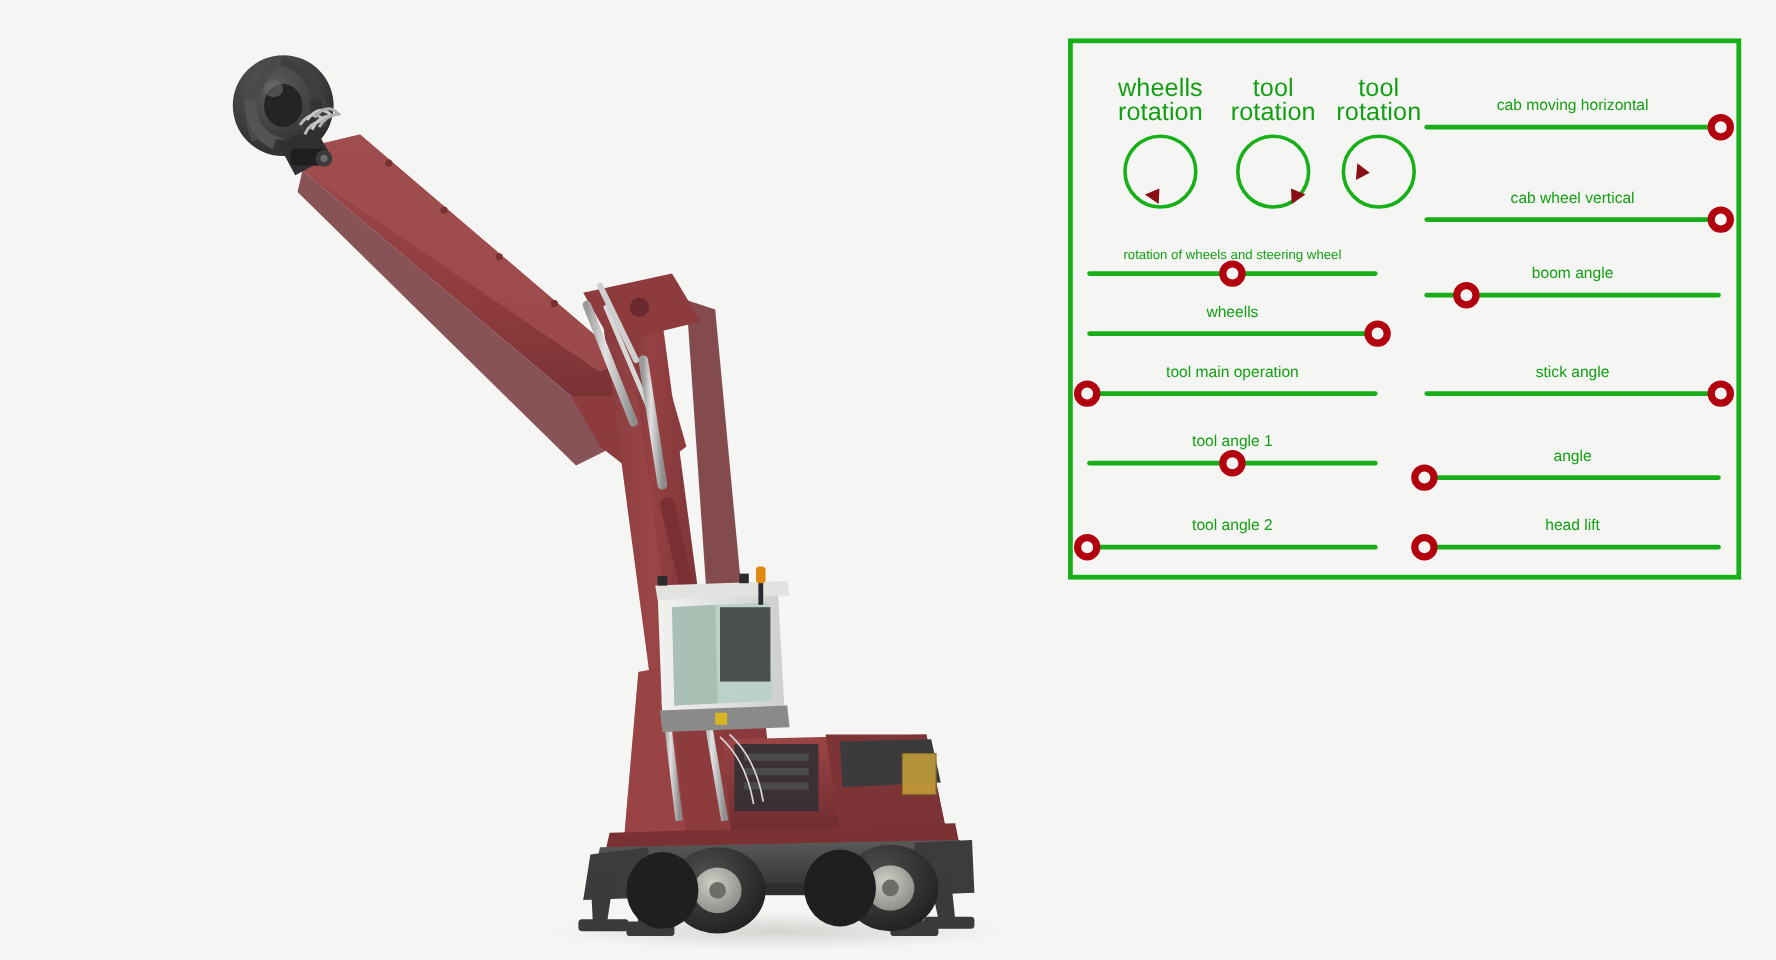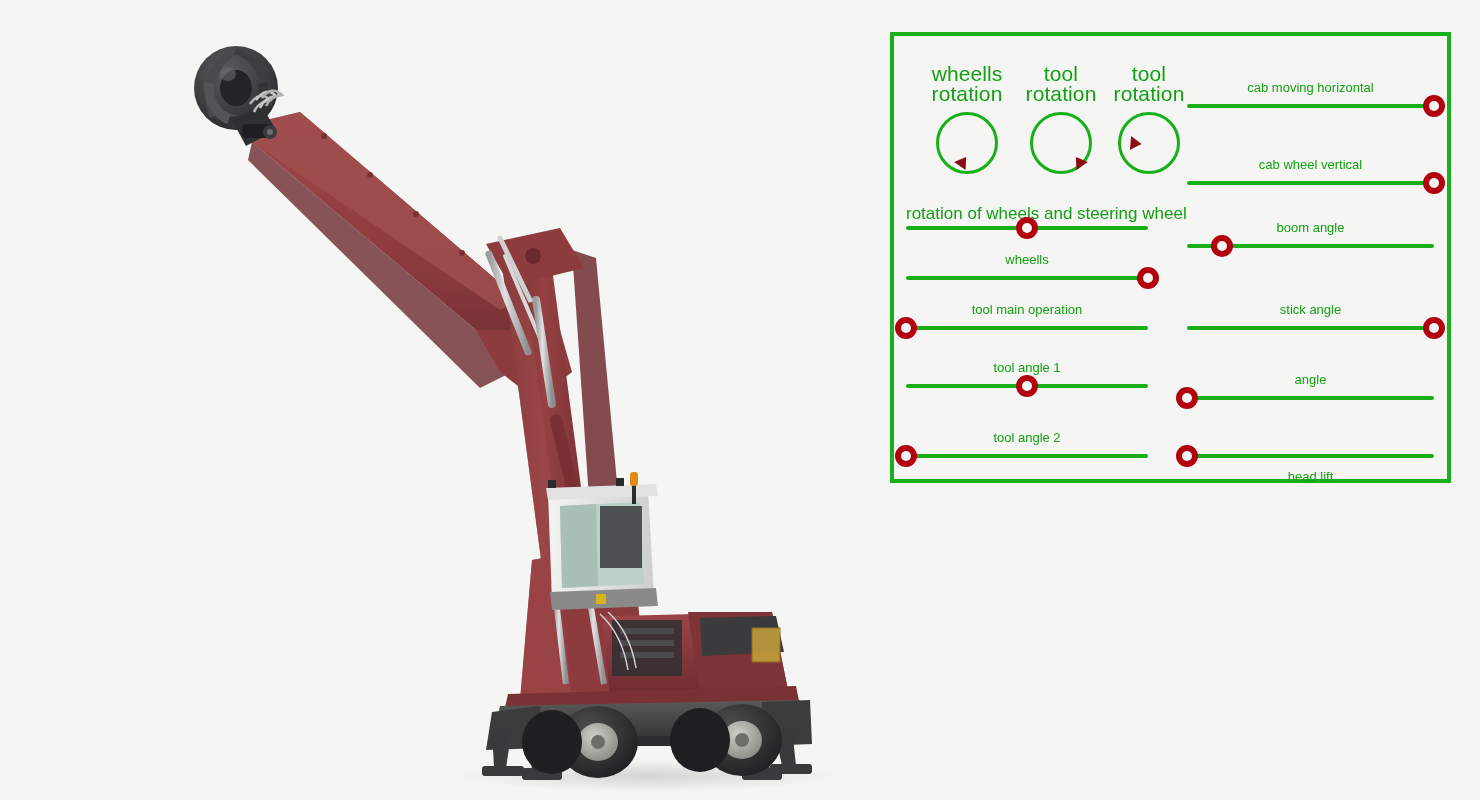--- a/index.html
+++ b/index.html
@@ -33,21 +33,21 @@
   }
   .dial-ptr{position:absolute;width:0;height:0;
     border-left:7px solid transparent;border-right:7px solid transparent;
     border-bottom:11px solid #8a0f14;}
 
   .slider{position:absolute;}
   .slider-label{
     position:absolute;left:0;width:100%;text-align:center;
     color:#14a014;font-size:13px;line-height:21px;white-space:nowrap;
   }
-  .slider-label.small{font-size:17px;}
+  .slider-label.small{font-size:11px;}
   .slider-track{
     position:absolute;left:0;top:0;width:100%;height:4px;
     background:#17ae17;border-radius:2px;
   }
   .slider-handle{
     position:absolute;top:-9px;width:22px;height:22px;
     border:6px solid #b3000e;border-radius:50%;
     background:#f5f5f3;box-sizing:border-box;margin-left:-11px;
   }
 </style>
@@ -308,19 +308,19 @@
         <div class="slider-label" style="top: -27px;">stick angle</div>
         <div class="slider-track"></div>
         <div class="slider-handle" style="left: 247px;"></div>
       </div>
       <div class="slider" style="left: 293px; top: 360px; width: 247px; height: 4px;">
         <div class="slider-label" style="top: -27px;">angle</div>
         <div class="slider-track"></div>
         <div class="slider-handle" style="left: 0px;"></div>
       </div>
       <div class="slider" style="left: 293px; top: 418px; width: 247px; height: 4px;">
-        <div class="slider-label" style="top: -27px; margin-top: 39px;">head lift</div>
+        <div class="slider-label" style="top: -27px;">head lift</div>
         <div class="slider-track"></div>
         <div class="slider-handle" style="left: 0px;"></div>
       </div>
     </div>
 
 </div>
 
 </body></html>

